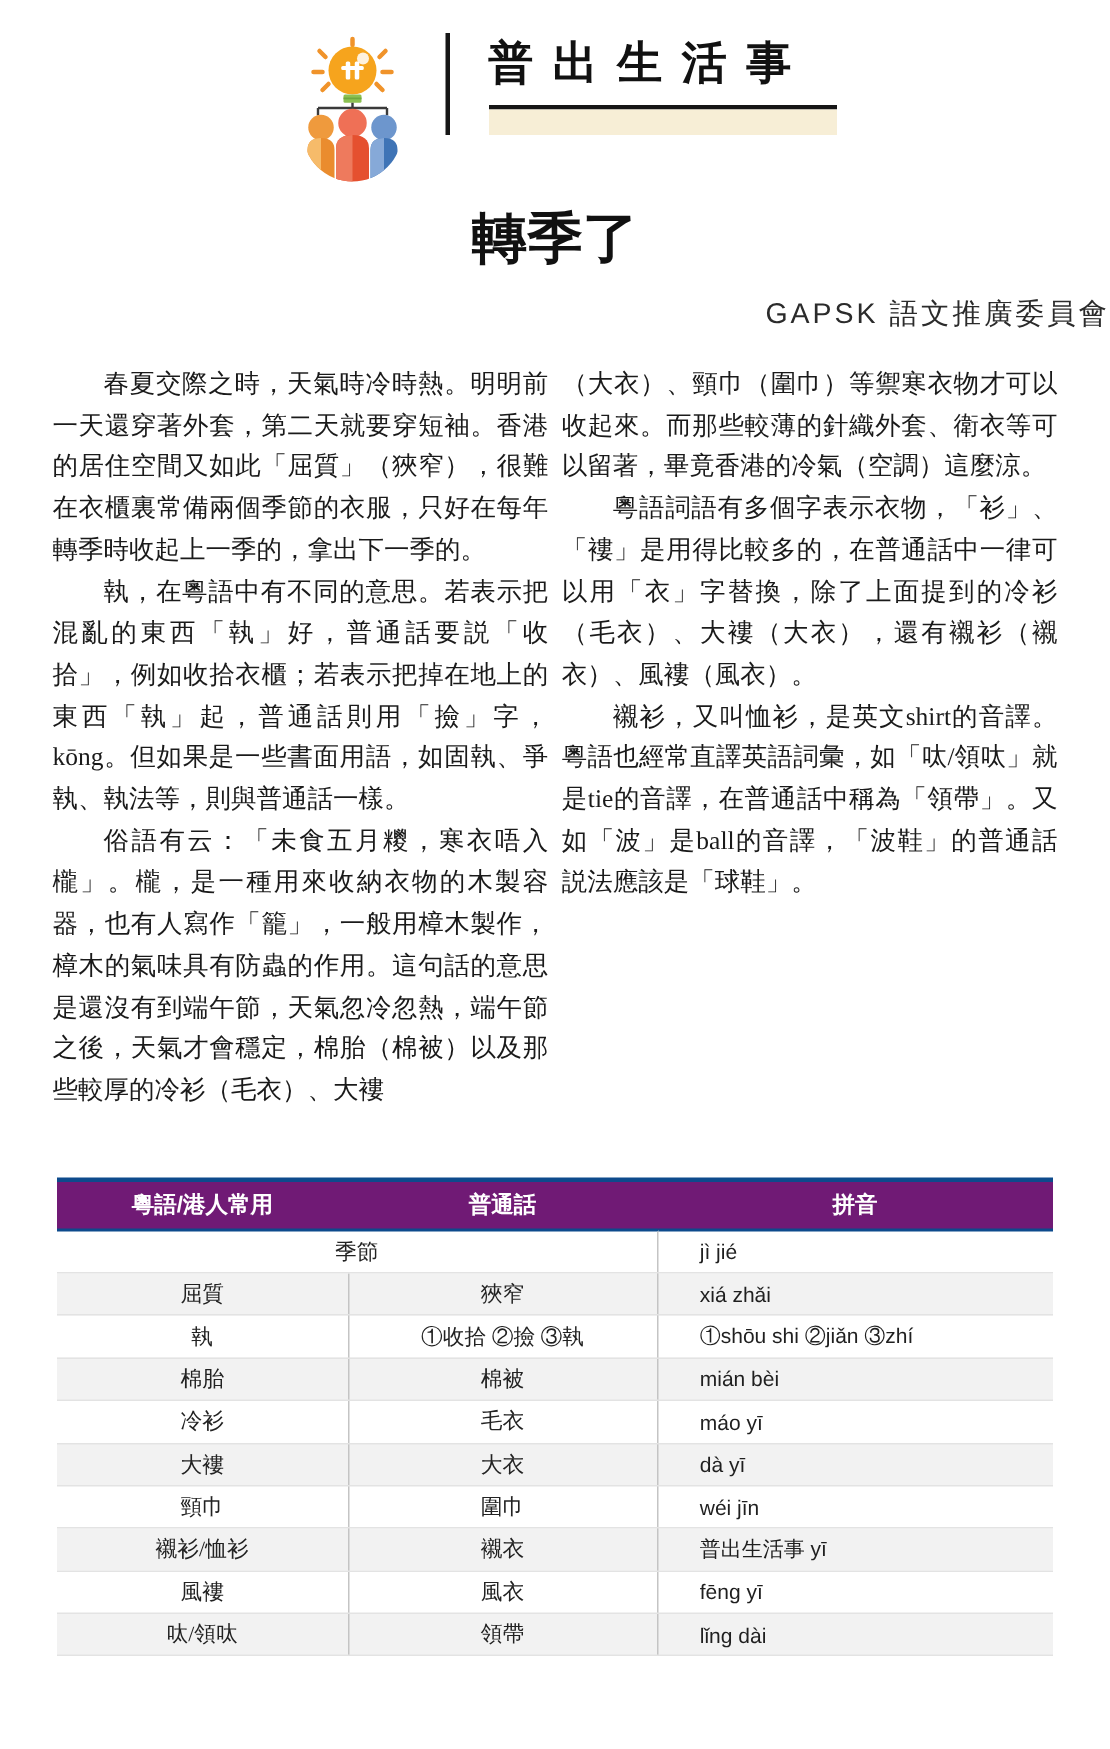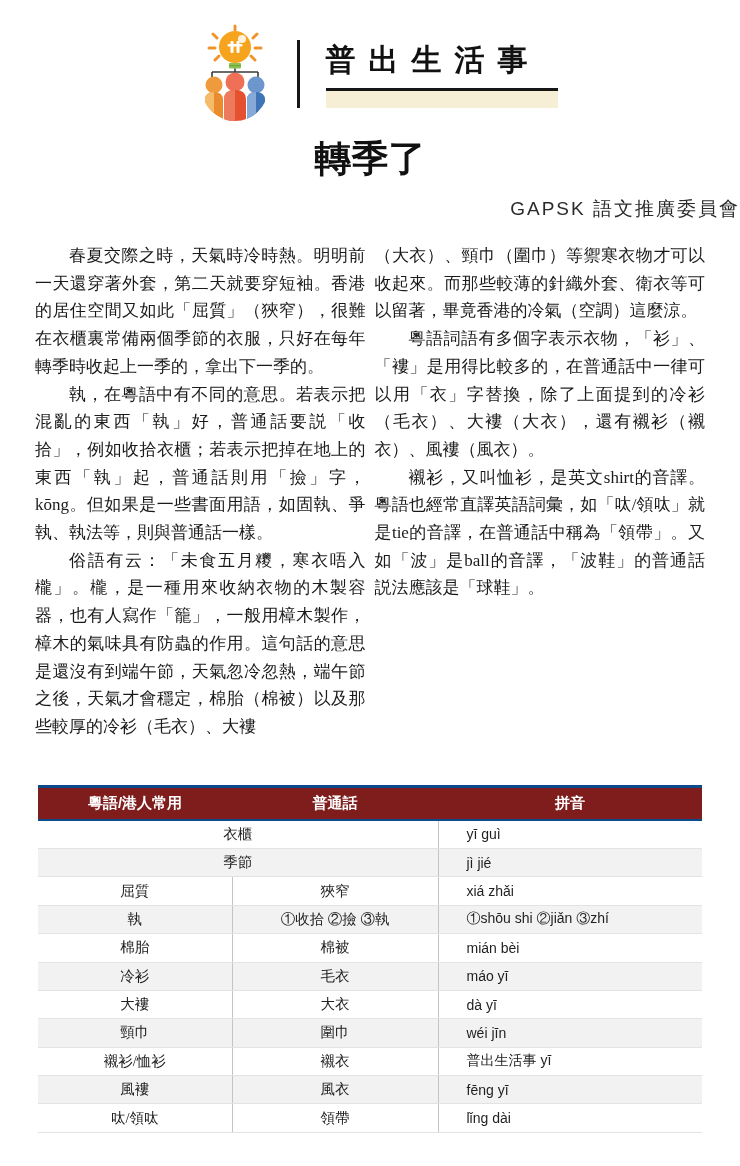--- a/index.html
+++ b/index.html
@@ -1,38 +1,38 @@
 <!DOCTYPE html>
 <html lang="zh-Hant"><head>
 <meta charset="utf-8">
 <style>
   html,body{margin:0;padding:0;background:#ffffff;}
   body{width:740px;height:1166px;position:relative;font-family:"Liberation Serif",serif;color:#1a1a1a;overflow:hidden;}
 
   
   .masthead{display:flex;justify-content:center;align-items:flex-start;padding-top:22px;}
   .logo-icon{width:104px;height:100px;flex:0 0 auto;}
-  .brand-block{margin-left:10px;margin-top:18px;border-left:3px solid #161616;padding-left:26px;width:232px;}
+  .brand-block{margin-left:10px;border-left:3px solid #161616;padding-left:26px;width:232px;}
   .brand-name{font-family:"Liberation Serif",serif;font-weight:bold;font-size:30px;letter-spacing:13px;color:#111;
               padding-bottom:7px;border-bottom:3px solid #161616;white-space:nowrap;}
   .brand-bar{height:17px;background:#f7eed6;width:100%;}
 
   
   .page-title{text-align:center;font-family:"Liberation Sans",sans-serif;font-weight:bold;font-size:37px;margin-top:12px;color:#111;}
   .page-subtitle{text-align:right;font-family:"Liberation Sans",sans-serif;font-size:19px;margin-top:12px;letter-spacing:2px;color:#2b2b2b;}
 
   
   .article{display:flex;gap:9px;padding:0 35px;margin-top:20px;}
   .article .col{flex:1;text-align:justify;font-size:17px;line-height:1.63;}
   .article p{margin:0;}
   .article p.indent{text-indent:2em;}
 
   
   table.vocab{width:664px;margin:44px 38px 0 38px;border-collapse:collapse;table-layout:fixed;}
-  .vocab thead th{background:#7f1d1d;color:#ffffff;font-family:"Liberation Sans",sans-serif;font-weight:bold;
+  .vocab thead th{background:#701a75;color:#ffffff;font-family:"Liberation Sans",sans-serif;font-weight:bold;
                   font-size:15px;padding:6px 4px;border-top:3px solid #0d4a8c;border-bottom:2px solid #0d4a8c;}
   .vocab tbody td{font-size:14.5px;text-align:center;padding:4.2px 6px;border-bottom:1px solid #e3e3e3;color:#222;}
   .vocab tbody tr:nth-child(even){background:#f2f2f2;}
   .vocab td.div{border-right:1px solid #c4c4c4;}
   .vocab td.pinyin{text-align:left;padding-left:28px;font-family:"Liberation Sans",sans-serif;font-size:14px;color:#1f1f1f;}
 </style>
 </head>
 <body>
 
 <div class="masthead">
@@ -120,24 +120,20 @@
     </colgroup>
   <thead>
     <tr>
       <th>粵語/港人常用</th>
       <th>普通話</th>
       <th>拼音</th>
     </tr>
   </thead>
   <tbody id="vocab-body">
       <tr>
-        <td colspan="2" class="div">衣櫃</td>
-        <td class="pinyin">yī guì</td>
-      </tr>
-      <tr>
         <td colspan="2" class="div">季節</td>
         <td class="pinyin">jì jié</td>
       </tr>
       <tr>
         <td class="div">屈質</td>
         <td class="div">狹窄</td>
         <td class="pinyin">xiá zhǎi</td>
       </tr>
       <tr>
         <td class="div">執</td>

